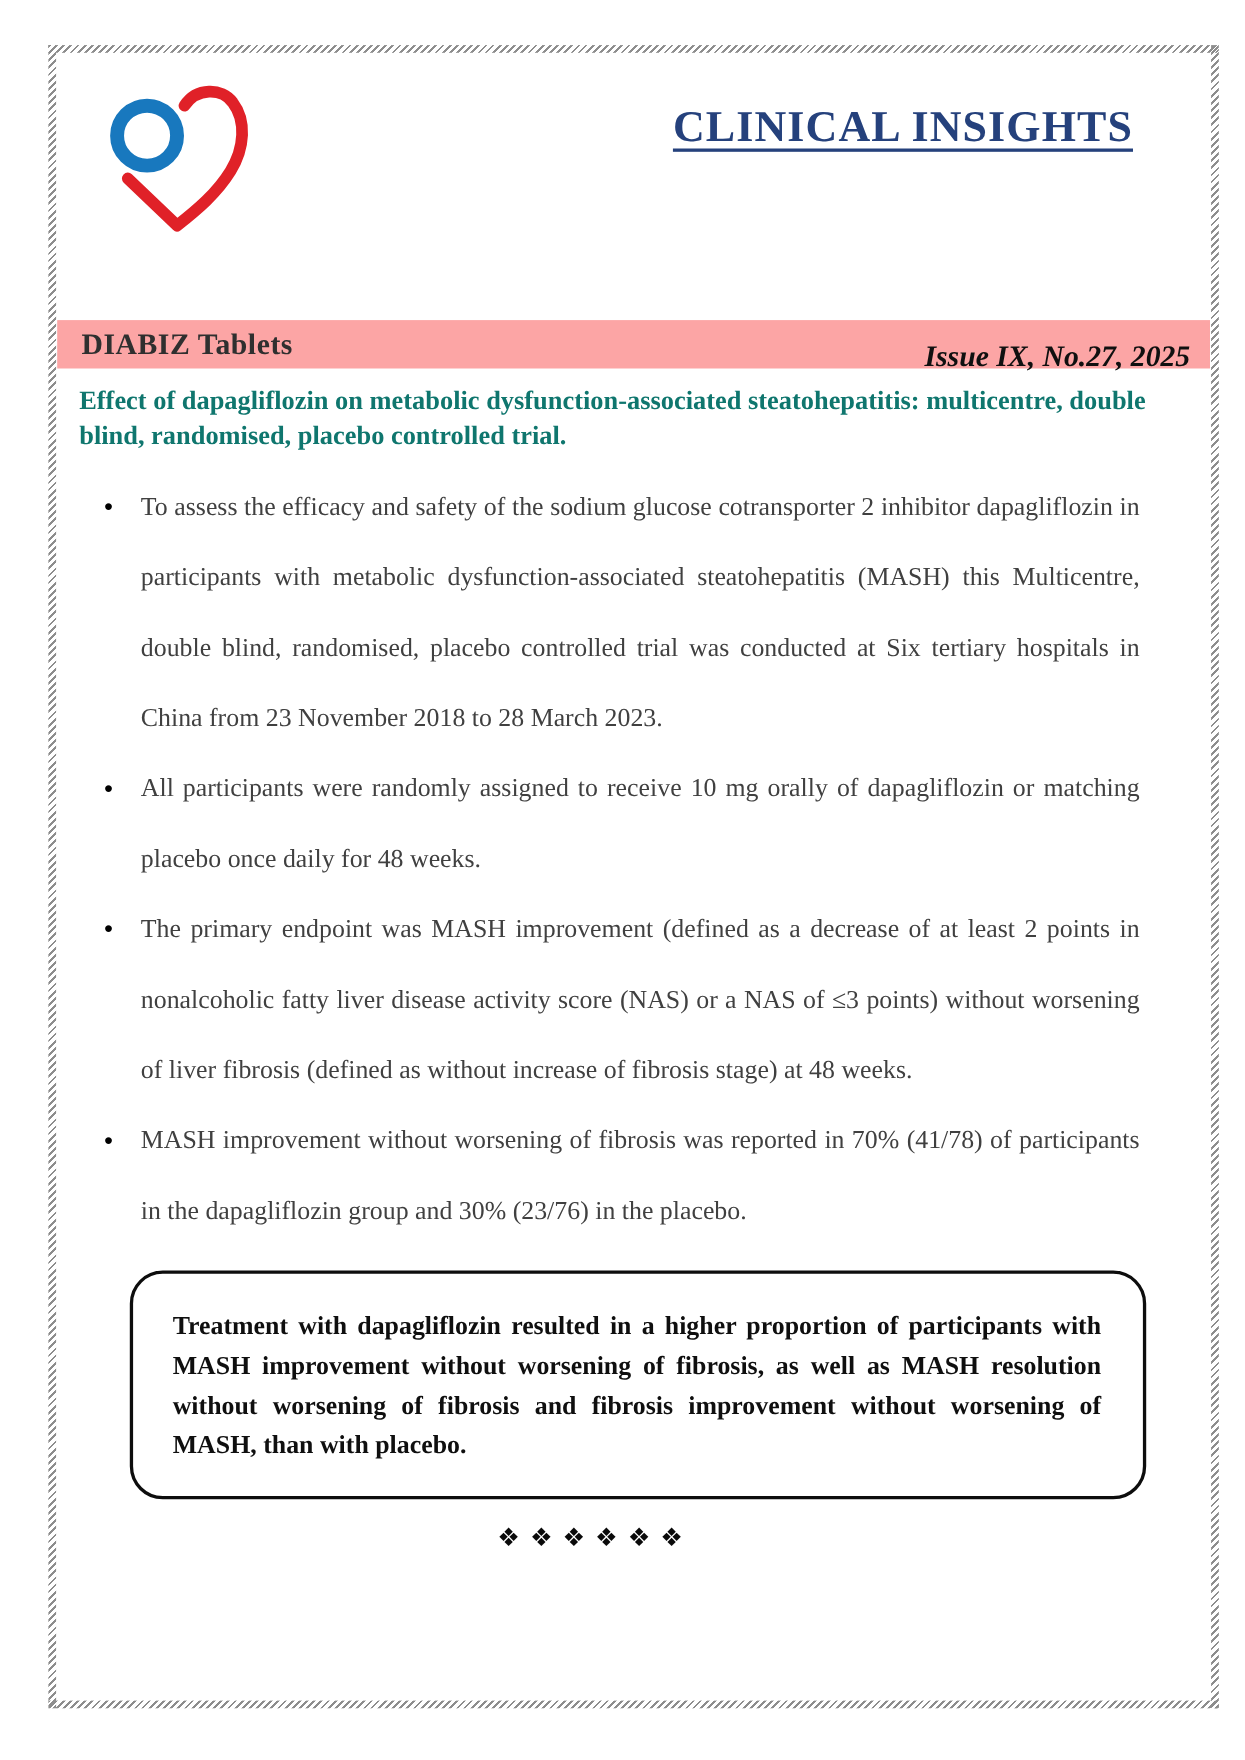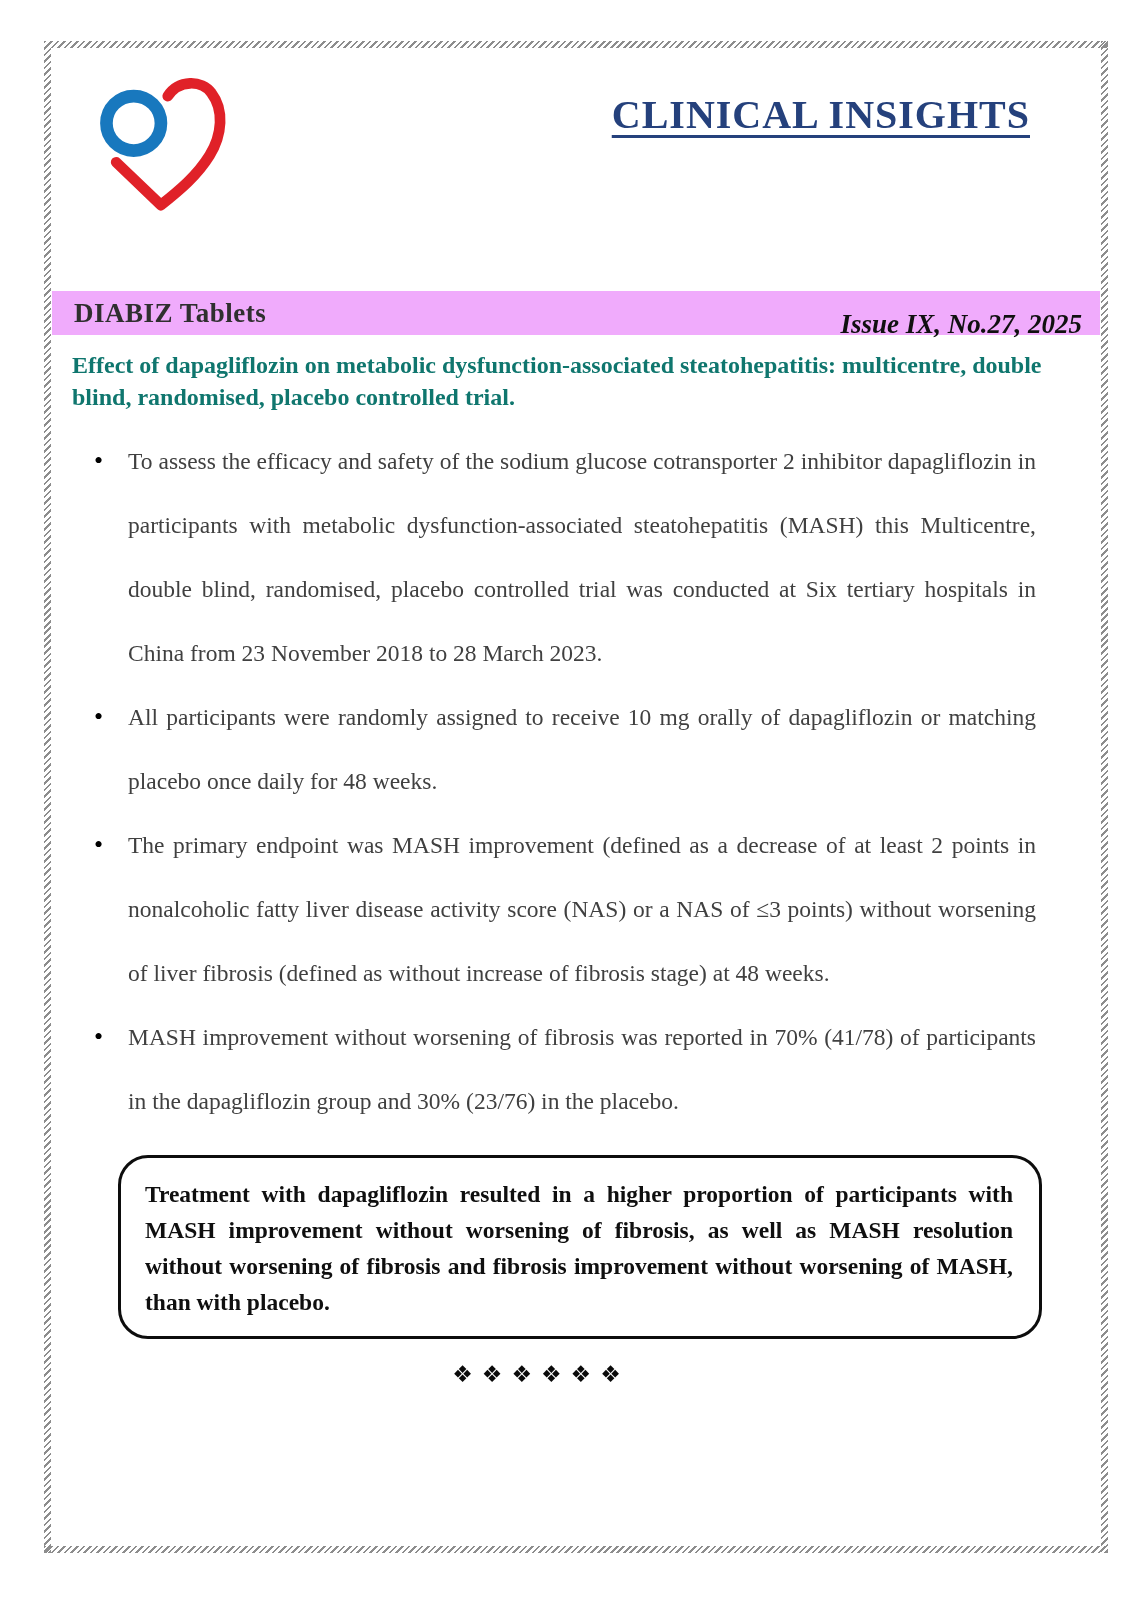--- a/index.html
+++ b/index.html
@@ -18,42 +18,42 @@
   .content{position:absolute;left:52px;top:49px;width:1048px;}
   .masthead{position:relative;height:200px;}
   .logo{position:absolute;left:34px;top:20px;width:146px;height:168px;}
   .masthead-text{text-align:right;padding-right:70px;}
   .title{
     display:inline-block;margin:42px 0 0 0;font-size:40px;font-weight:bold;letter-spacing:1px;
     color:#25417c;text-decoration:underline;text-decoration-thickness:3px;text-underline-offset:7px;
   }
   .subtitle{margin-top:30px;font-size:27px;font-weight:bold;font-style:italic;color:#25417c;}
   .issue-bar{
-    margin-top:42px;height:44px;background:#f0abfc;display:flex;align-items:center;
+    margin-top:42px;height:44px;background:#fca5a5;display:flex;align-items:center;
     justify-content:space-between;padding:0 18px 0 22px;
   }
   .product{font-size:27px;font-weight:bold;color:#2f2f2f;letter-spacing:0.5px;}
   .issue{font-size:27px;font-weight:bold;font-style:italic;color:#101010;margin-top:22px;}
   .article-title{
     margin:14px 22px 0 20px;font-size:24px;font-weight:bold;line-height:1.35;color:#0f766e;
   }
   .citation{margin:3px 22px 0 20px;font-size:18.5px;font-style:italic;color:#1c1c1c;}
   .bullets{list-style:none;margin:15px 0 0 0;padding:0 64px 0 76px;}
   .bullets li{
     position:relative;font-size:23.5px;line-height:64px;text-align:justify;color:#404040;
   }
   .bullets li::before{
     content:"\2022";position:absolute;left:-34px;top:0;font-size:26px;color:#000;
   }
   .summary-box{
     margin:22px 58px 0 66px;border:3px solid #0d0d0d;border-radius:30px;
     padding:18px 26px 16px 24px;
   }
   .summary-box p{
-    margin:0;font-size:23.5px;font-weight:bold;line-height:36px;text-align:justify;color:#0f0f0f;
+    margin:12px;font-size:23.5px;font-weight:bold;line-height:36px;text-align:justify;color:#0f0f0f;
   }
   .ornament{
     margin-top:22px;text-align:center;font-family:"DejaVu Sans",sans-serif;
     font-size:23px;letter-spacing:9px;color:#0a0a0a;padding-right:70px;
   }
 </style>
 </head>
 <body>
 
 <div class="page">

